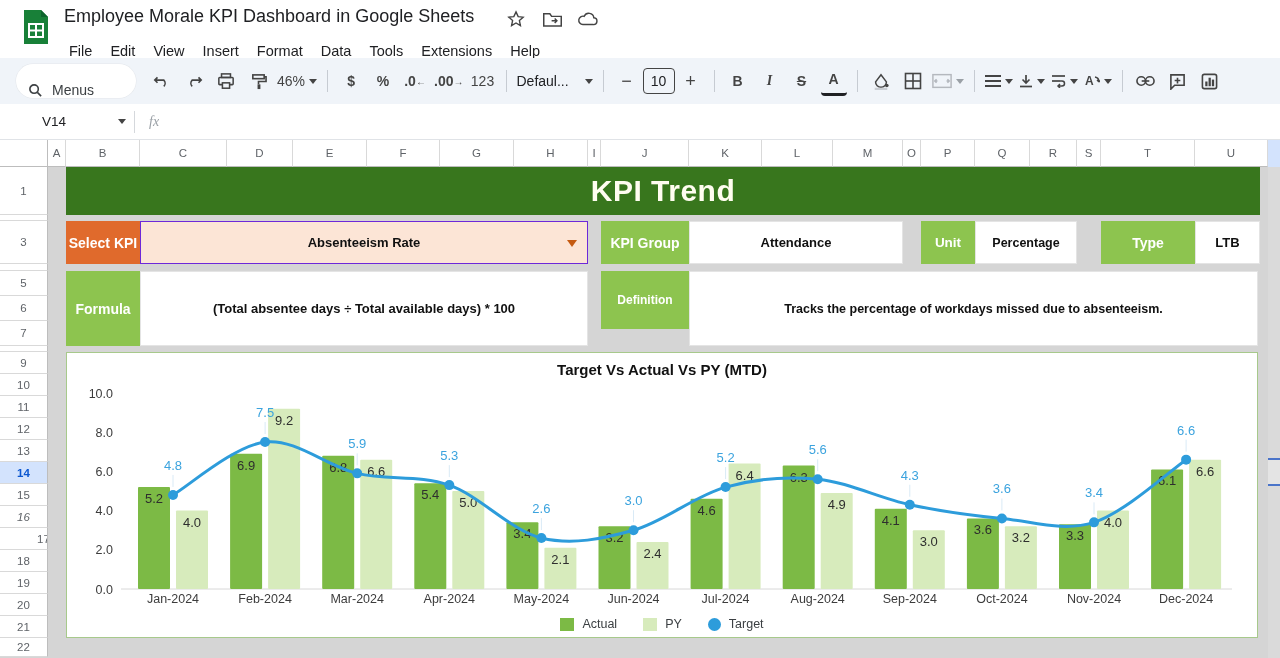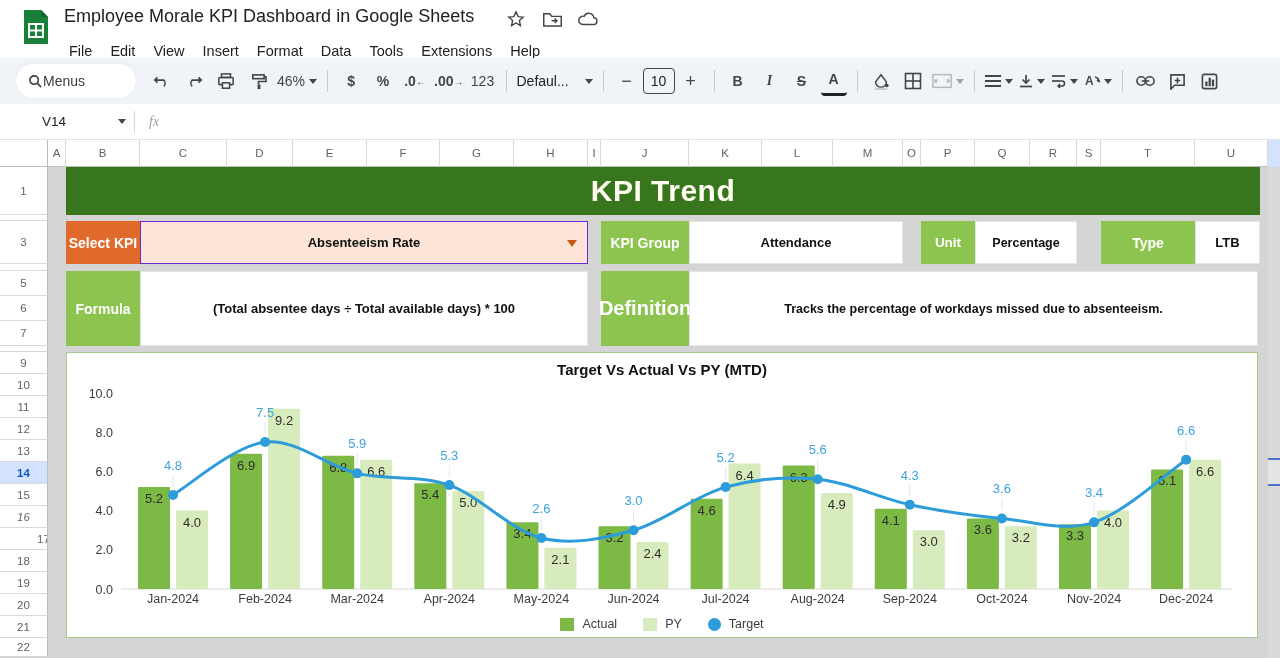--- a/index.html
+++ b/index.html
@@ -12,22 +12,22 @@
   .logo { position:absolute; left:22px; top:8px; width:28px; height:38px; }
   .doc-title { position:absolute; left:64px; top:6px; font-size:18px; color:#202124; white-space:nowrap; }
   .title-icons { position:absolute; left:505px; top:8px; display:flex; gap:14px; align-items:center; }
   .title-icons .tico { width:22px; height:22px; display:flex; align-items:center; justify-content:center; color:#444; }
   .menubar { position:absolute; left:60px; top:40px; display:flex;text-align:right; }
   .menubar .menu-item { font-size:14.5px; color:#202124; padding:3px 9px; border-radius:6px; cursor:default; }
 
   
   .toolbar { position:absolute; left:0; top:58px; width:1280px; height:46px; background:#f0f4f9;
              display:flex; align-items:center; padding-left:16px; }
-  .tb-search { height:34px; width:120px; background:#fff; border-radius:17px; display:flex; align-items:center;
-               padding-left:12px; color:#444; box-shadow:0 0 0 0.5px #e3e6eb; }
+  .tb-search { height:34px; width:120px; background:#fff; border-radius:17px; display:flex; align-items:flex-end;
+               padding-left:12px; gap:9px; color:#444; box-shadow:0 0 0 0.5px #e3e6eb; }
   .tb-search .q { font-size:14px; color:#3c4043; }
   .tb-btn { min-width:26px; height:30px; display:flex; align-items:center; justify-content:center;
             margin:0 3px; border-radius:4px; color:#444; font-size:14px; white-space:nowrap; }
   .tb-txt { font-size:14px; color:#444; font-weight:bold; }
   .tb-div { width:1px; height:22px; background:#c6cbd2; margin:0 7px; }
   .caret { width:0; height:0; border-left:4px solid transparent; border-right:4px solid transparent;
            border-top:5px solid #444; display:inline-block; margin-left:4px; }
   .caret.dim { border-top-color:#9aa0a6; }
   .fontsize-box { width:32px; height:26px; border:1px solid #444; border-radius:4px; text-align:center;
                   font-size:14px; color:#202124; line-height:24px; }
@@ -328,21 +328,21 @@
     </div>
     <div class="abs valbox" style="left:689px; top:81px; width:214px; height:43px; font-size:13px;">Attendance</div>
     <div class="abs lbl green" style="left:601px; top:81px; width:88px; height:43px; font-size:14px;">KPI Group</div>
     <div class="abs lbl green" style="left:921px; top:81px; width:54px; height:43px; font-size:13.5px;">Unit</div>
     <div class="abs valbox" style="left:975px; top:81px; width:102px; height:43px; font-size:12.5px;">Percentage</div>
     <div class="abs lbl green" style="left:1101px; top:81px; width:94px; height:43px; font-size:14px;">Type</div>
     <div class="abs valbox" style="left:1195px; top:81px; width:65px; height:43px; font-size:13px;">LTB</div>
 
     <div class="abs lbl green" style="left:66px; top:131px; width:74px; height:75px; font-size:14px;">Formula</div>
     <div class="abs valbox" style="left:140px; top:131px; width:448px; height:75px; font-size:13px;">(Total absentee days ÷ Total available days) * 100</div>
-    <div class="abs lbl green" style="left:601px; top:131px; width:88px; height:75px; font-size:20px;">Definition</div>
+    <div class="abs lbl green" style="left:601px; top:131px; width:88px; height:58px; font-size:12px;">Definition</div>
     <div class="abs valbox" style="left:689px; top:131px; width:569px; height:75px; font-size:12.5px;">Tracks the percentage of workdays missed due to absenteeism.</div>
 
     <div class="abs chartbox">
       <div class="chart-title">Target Vs Actual Vs PY (MTD)</div>
       <svg id="chart-svg" width="1190" height="284" viewBox="0 0 1190 284" style="position:absolute; left:0; top:0;">
           <text x="46" y="240.5" text-anchor="end" font-size="12.5" fill="#3c3c3c" font-family="Liberation Sans, sans-serif">0.0</text>
           <text x="46" y="201.3" text-anchor="end" font-size="12.5" fill="#3c3c3c" font-family="Liberation Sans, sans-serif">2.0</text>
           <text x="46" y="162.1" text-anchor="end" font-size="12.5" fill="#3c3c3c" font-family="Liberation Sans, sans-serif">4.0</text>
           <text x="46" y="122.89999999999999" text-anchor="end" font-size="12.5" fill="#3c3c3c" font-family="Liberation Sans, sans-serif">6.0</text>
           <text x="46" y="83.69999999999999" text-anchor="end" font-size="12.5" fill="#3c3c3c" font-family="Liberation Sans, sans-serif">8.0</text>

